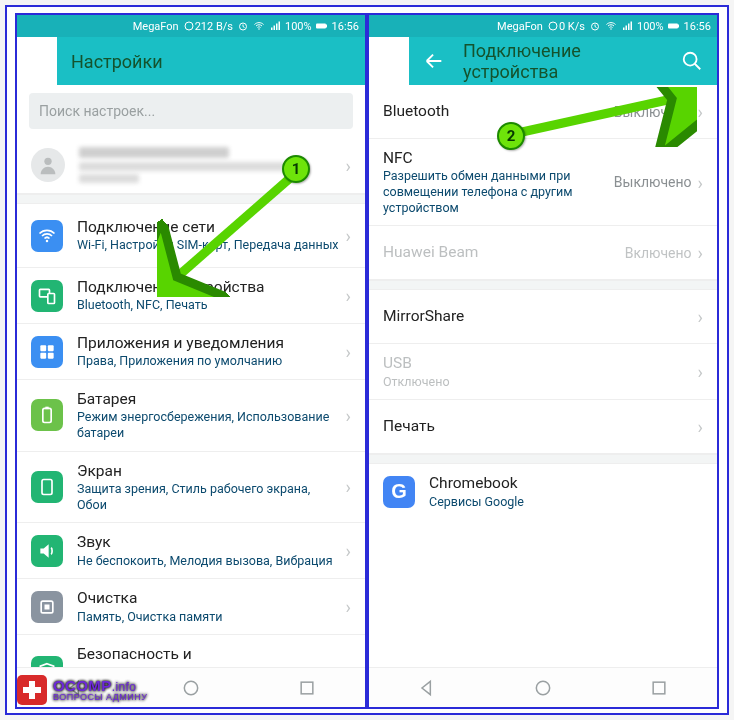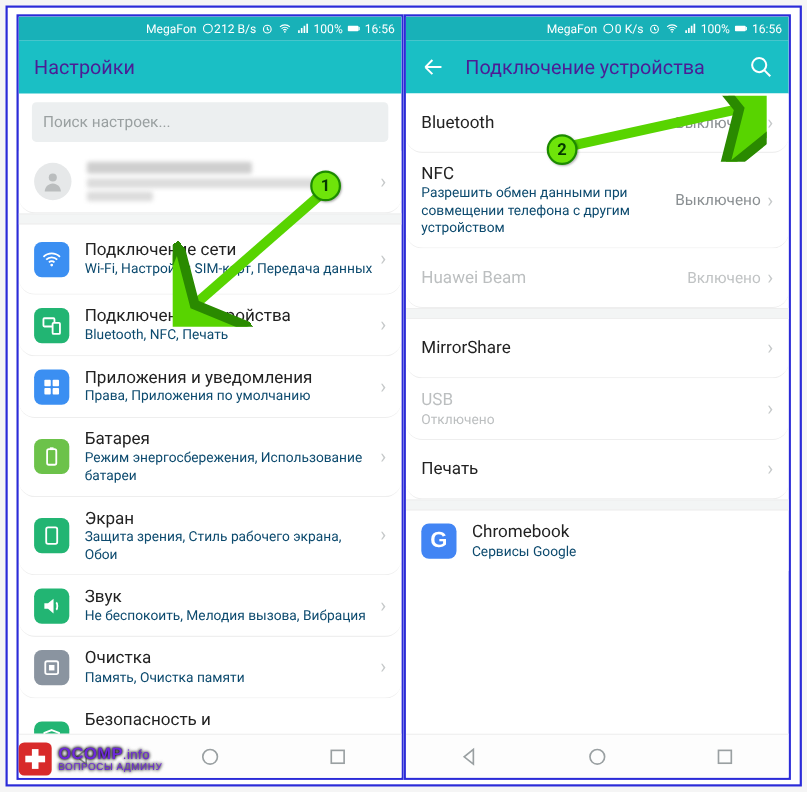--- a/index.html
+++ b/index.html
@@ -24,37 +24,37 @@
   .status {
     height: 22px; background: #18b1b8; color: #fff;
     display: flex; align-items: center; font-size: 11px; padding: 0 6px;
     justify-content: flex-end;
   }
   .status .l, .status .r { display: flex; align-items: center; gap: 4px; }
   .status svg { width: 12px; height: 12px; fill: #fff; }
 
   
   .appbar {
-    height: 48px; background: #1abfc5; color: #4c1d95; display: flex;
-    align-items: center; padding: 0 14px; gap: 18px; font-size: 18px;
+    height: 48px; background: #1abfc5; color: #14532d; display: flex;
+    align-items: center; padding: 0 14px; gap: 18px; font-size: 18px; margin-left: 40px;
   }
   .appbar .title { flex: 1; font-weight: 400; }
   .appbar svg { width: 22px; height: 22px; stroke:#fff; fill: none; stroke-width:2; }
 
   
   .search {
     margin: 8px 12px; height: 36px; background: #eceff0; border-radius: 4px;
     display: flex; align-items: center; padding: 0 10px; color: #9aa0a1; font-size: 14px;
   }
 
   
   .list { background:#fff; }
   .row {
     display: flex; align-items: center; padding: 10px 14px;
-    border-bottom: 1px solid #eee; position: relative; min-height: 54px; border-radius: 15px;
+    border-bottom: 1px solid #eee; position: relative; min-height: 54px;
   }
   .row.tall { min-height: 64px; }
   .row .icon {
     width: 32px; height: 32px; border-radius: 7px; display:flex;
     align-items:center; justify-content:center; margin-right:14px; flex-shrink:0;
   }
   .row .txt { flex: 1; min-width: 0; }
   .row .t1 { font-size: 15.5px; color: #222; line-height:1.25; }
   .row .t2 { font-size: 12.5px; color: #0c4a6e; line-height:1.25; }
   .row.disabled .t1, .row.disabled .t2 { color: #bcbfc0; }

